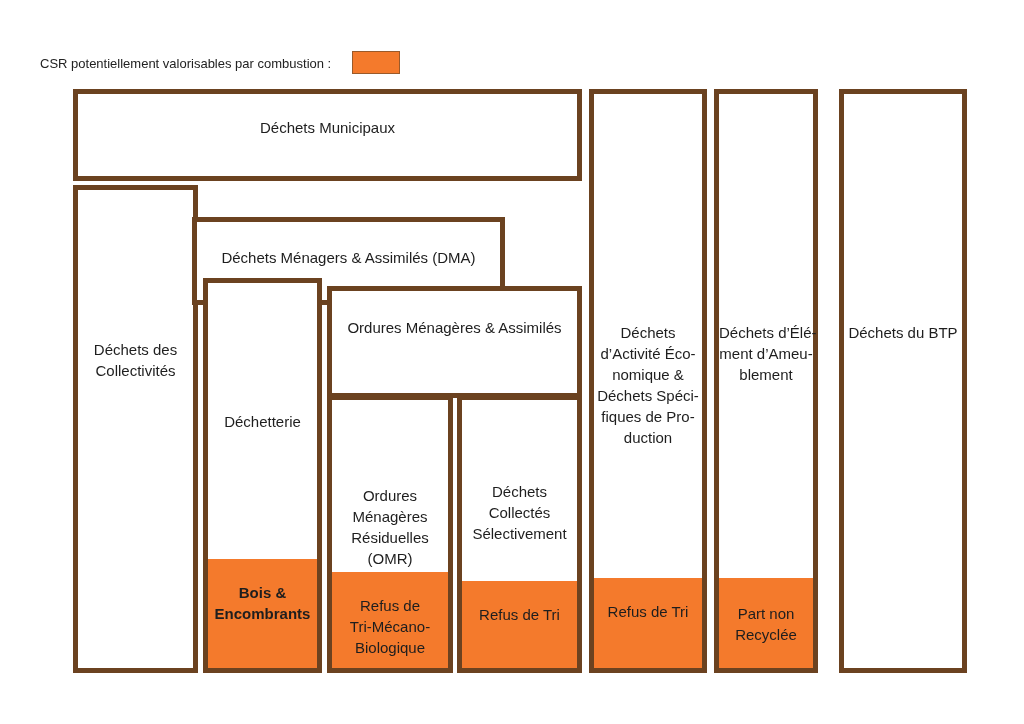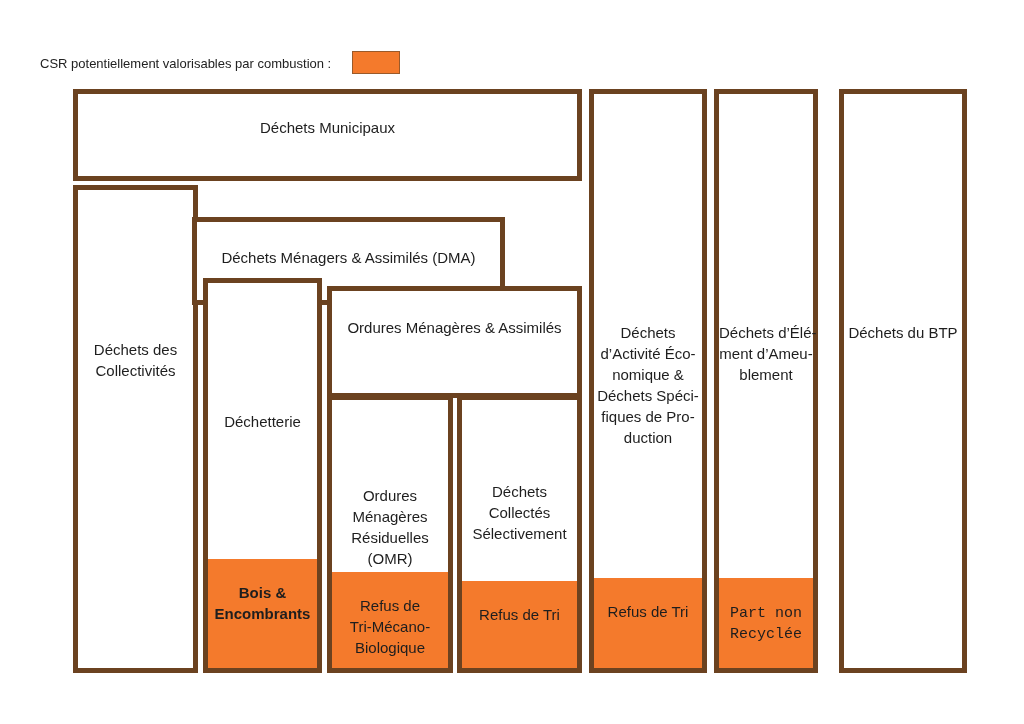--- a/index.html
+++ b/index.html
@@ -47,21 +47,21 @@
     #b-omr > .label { top: 85px; }
     #b-omr .csr { height: 96px; }
     #b-dcs          { left: 457px; top: 395px; width: 125px; height: 278px; }
     #b-dcs > .label { top: 81px; }
     #b-dcs .csr { height: 87px; }
     #b-dae          { left: 589px; top: 89px;  width: 118px; height: 584px; }
     #b-dae > .label { top: 228px; }
     #b-dae .csr { height: 90px; }
     #b-dea          { left: 714px; top: 89px;  width: 104px; height: 584px; }
     #b-dea > .label { top: 228px; }
-    #b-dea .csr { height: 90px; font-family: Liberation Mono, monospace; }
+    #b-dea .csr { height: 90px; }
     #b-dea .csr .label { top: 25px; }
     #b-btp          { left: 839px; top: 89px;  width: 128px; height: 584px; }
     #b-btp .label { top: 228px; }
   </style>
 </head>
 <body>
 
 <div class="legend">
   <span>CSR potentiellement valorisables par combustion :</span>
 </div>

